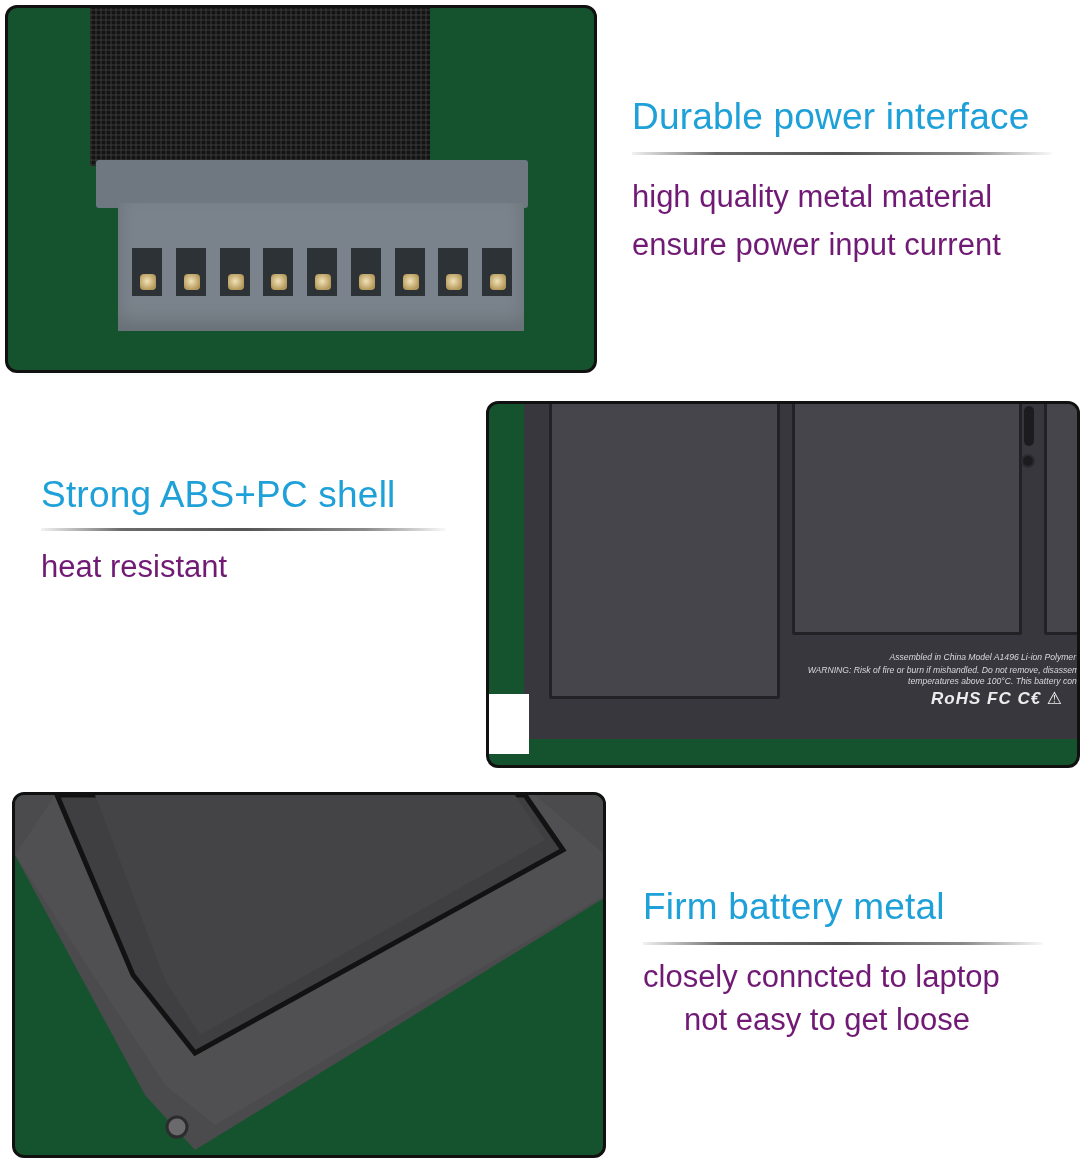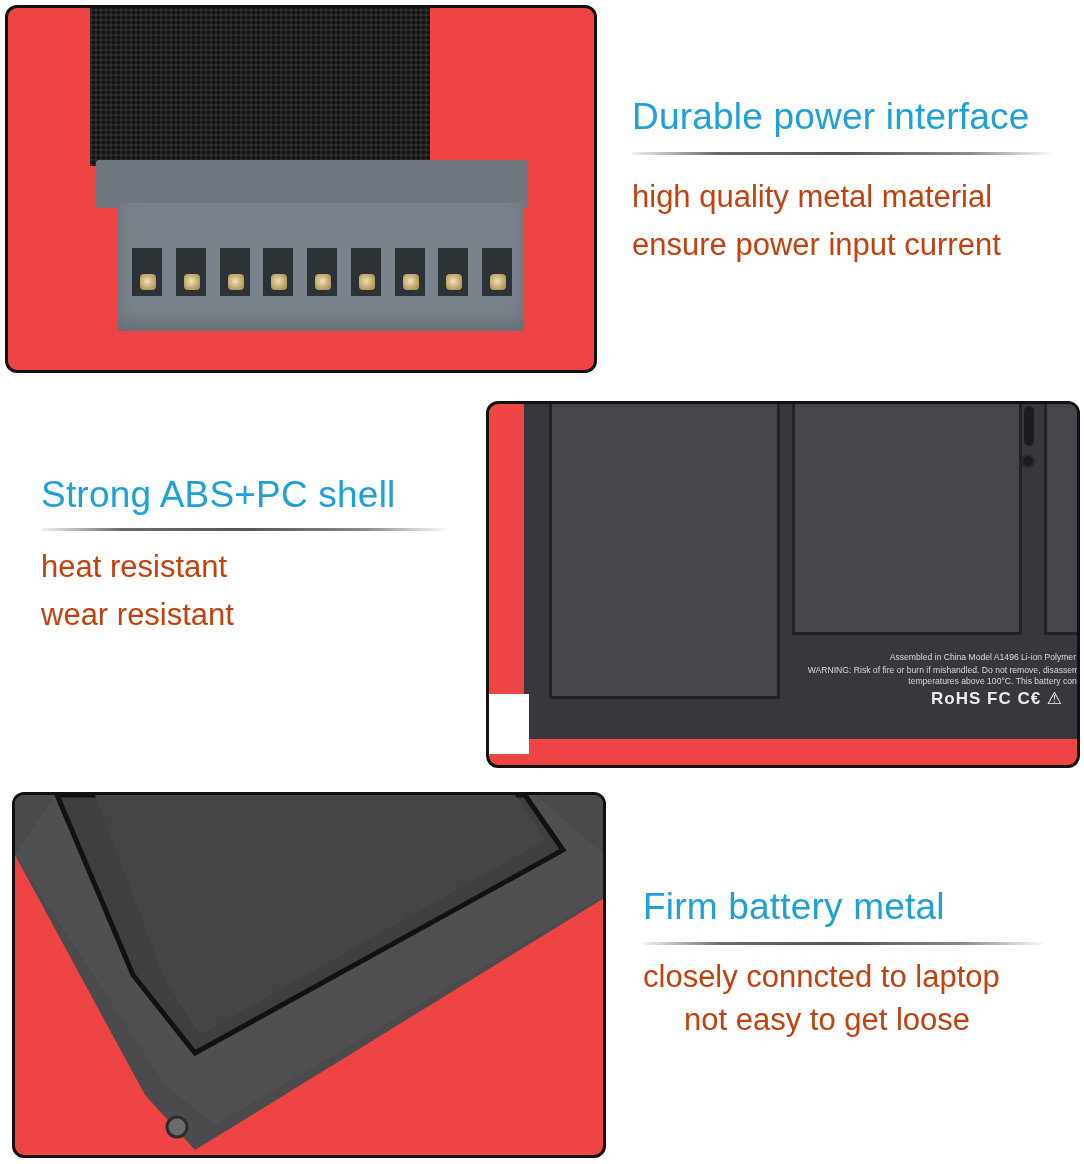--- a/index.html
+++ b/index.html
@@ -1,23 +1,23 @@
 <!DOCTYPE html>
 <html><head>
 <meta charset="utf-8">
 <style>
   html, body { margin:0; padding:0; background:#ffffff; }
   body { width:1084px; height:1164px; position:relative; overflow:hidden;
          font-family:"Liberation Sans", "DejaVu Sans", sans-serif; }
-  .frame { position:absolute; border:3px solid #111; border-radius:12px; overflow:hidden; background:#ef4444; box-sizing:border-box; }
+  .frame { position:absolute; border:3px solid #111; border-radius:12px; overflow:hidden; background:#14532d; box-sizing:border-box;font-style:italic; }
   .feature { position:absolute; }
   .feature .title { color:#1ea0d8; font-weight:normal; font-size:37px; letter-spacing:0.2px; white-space:nowrap; }
   .feature .rule { height:3px; margin:14px 0 18px 0;
      background:linear-gradient(to right, rgba(120,120,120,0.1), #6b6b6b 20%, #555 50%, #8a8a8a 80%, rgba(200,200,200,0.1)); }
-  .feature .line { color:#c2410c; font-size:31px; line-height:48px; white-space:nowrap; }
+  .feature .line { color:#701a75; font-size:31px; line-height:48px; white-space:nowrap; }
 
   
   #p1 { left:5px; top:5px; width:592px; height:368px; }
   .cable { position:absolute; left:82px; top:0; width:340px; height:158px;
      background:
        repeating-linear-gradient(0deg, rgba(70,70,70,.35) 0 2px, transparent 2px 5px),
        repeating-linear-gradient(90deg, rgba(70,70,70,.35) 0 2px, transparent 2px 5px),
        #141414; transform:skewX(0deg); }
   .plug-top { position:absolute; left:88px; top:152px; width:432px; height:48px; background:#6f7880; border-radius:3px; }
   .plug-body { position:absolute; left:110px; top:195px; width:406px; height:128px; background:#7a838b;
@@ -65,21 +65,20 @@
   <div class="title">Durable power interface</div>
   <div class="rule" style="width:420px;"></div>
   <div class="line">high quality metal material</div>
   <div class="line">ensure power input current</div>
 </div>
 
 <div class="feature" style="left:41px; top:474px;">
   <div class="title">Strong ABS+PC shell</div>
   <div class="rule" style="width:405px; margin-top:12px; margin-bottom:12px;"></div>
   <div class="line">heat resistant</div>
-  <div class="line">wear resistant</div>
 </div>
 
 <div class="frame" id="p2">
   <div class="bat2">
     <div class="cell" style="left:25px; top:0; width:225px; height:292px;"></div>
     <div class="cell" style="left:268px; top:0; width:224px; height:228px;"></div>
     <div class="cell" style="left:520px; top:0; width:50px; height:228px;"></div>
     <div class="slot" style="left:500px; top:2px;"></div>
     <div class="holedot" style="left:497px; top:50px;"></div>
     <div class="label-txt" style="right:8px; top:248px;">Assembled in China   Model A1496   Li-ion Polymer</div>

